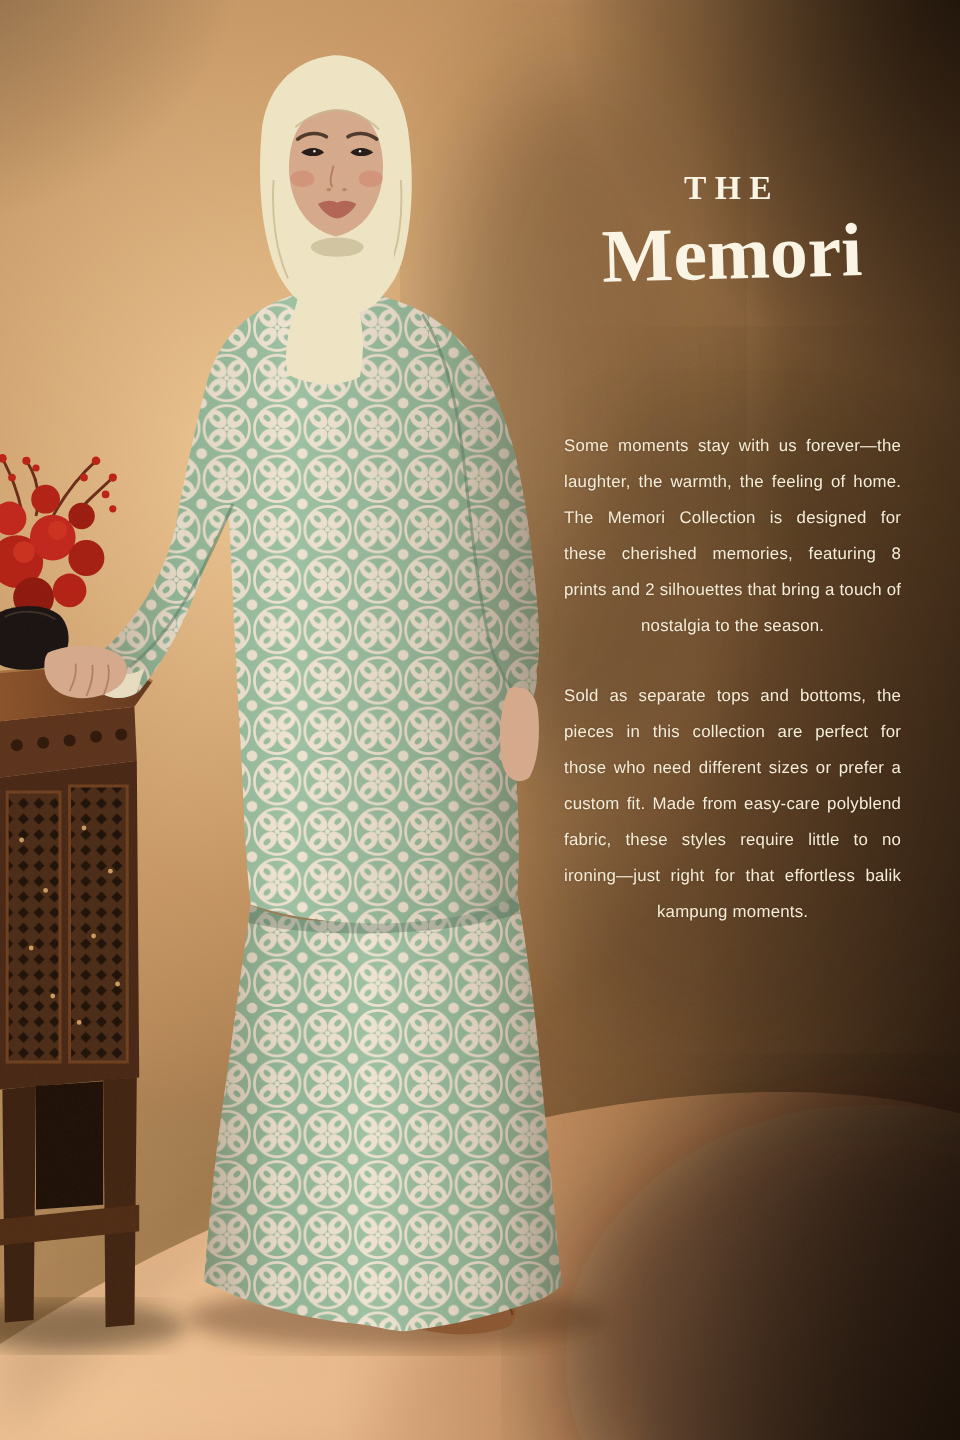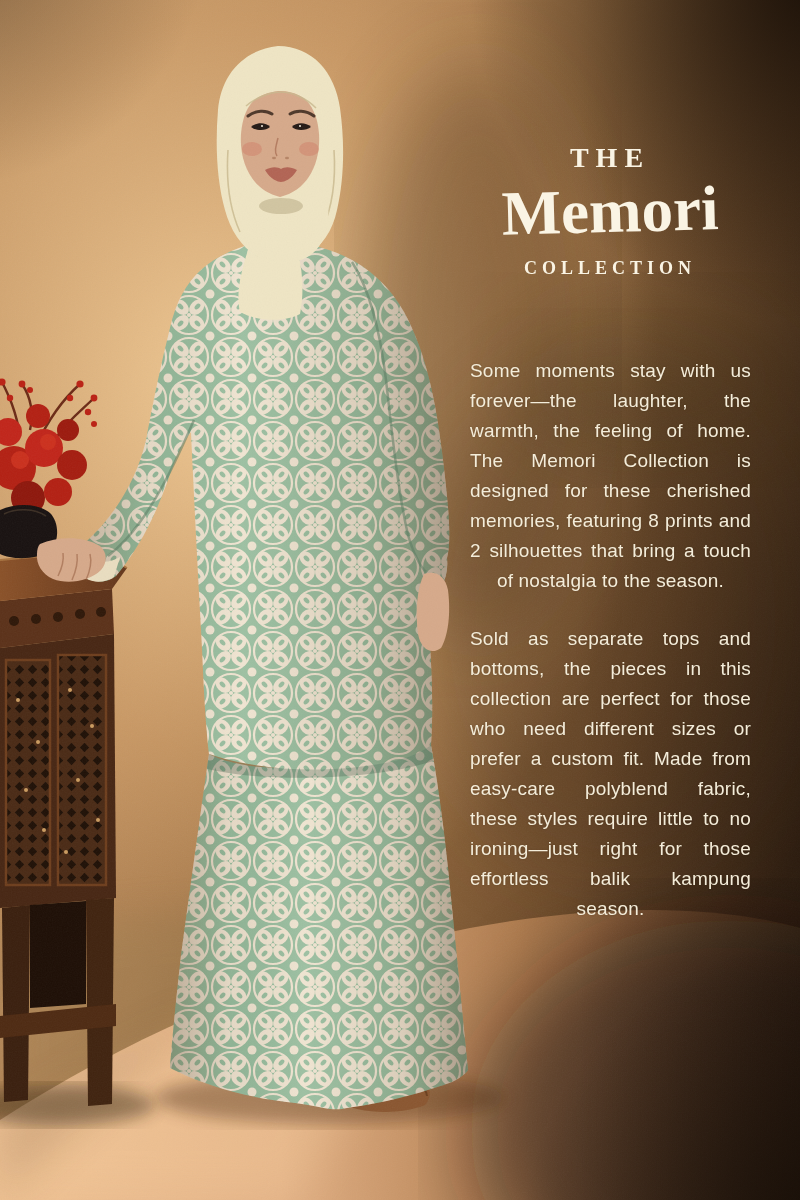--- a/index.html
+++ b/index.html
@@ -25,21 +25,21 @@
   }
   .title-pre{font-size:28px;letter-spacing:7px;font-weight:bold;
     font-family:cursive;}
   .title-name{font-size:63px;line-height:1.05;margin-top:4px;
     font-family:cursive;transform:rotate(-1.5deg);font-weight:bold;}
   .title-sub{font-size:18px;letter-spacing:5px;margin-top:14px;font-weight:bold;
     font-family:cursive;}
   .copy{position:absolute;left:470px;top:356px;width:281px;z-index:10;}
   .copy p{
     margin:0 0 28px 0;color:var(--text-cream,#f4edda);
-    font-size:19px;line-height:30px;letter-spacing:.2px;
+    font-size:14px;line-height:30px;letter-spacing:.2px;
     text-align:justify;text-align-last:center;
     text-shadow:0 0 2px rgba(60,40,20,.25);
   }
   
   .pat-bg{fill:var(--dress-green,#93bb9c);}
   .pat-fg{fill:var(--dress-cream,#eee3d0);}
   .pat-ring{stroke:var(--dress-cream,#eee3d0);}
   .fill-skin{fill:var(--skin,#d6a98a);}
   .fill-hijab{fill:var(--hijab-cream,#efe5c4);}
   .fill-lip{fill:var(--lip,#b26454);}
@@ -292,21 +292,20 @@
     </g>
 
     <rect width="800" height="1200" filter="url(#grain)" opacity="0.05"></rect>
   </svg>
 
   <div class="vignette"></div>
 
   <div class="title">
     <div class="title-pre">THE</div>
     <div class="title-name">Memori</div>
-    <div class="title-sub">COLLECTION</div>
   </div>
 
   <div class="copy">
     <p>Some moments stay with us forever—the laughter, the warmth, the feeling of home. The Memori Collection is designed for these cherished memories, featuring 8 prints and 2 silhouettes that bring a touch of nostalgia to the season.</p>
-    <p>Sold as separate tops and bottoms, the pieces in this collection are perfect for those who need different sizes or prefer a custom fit. Made from easy-care polyblend fabric, these styles require little to no ironing—just right for those effortless balik kampung season.</p>
+    <p>Sold as separate tops and bottoms, the pieces in this collection are perfect for those who need different sizes or prefer a custom fit. Made from easy-care polyblend fabric, these styles require little to no ironing—just right for that effortless balik kampung moments.</p>
   </div>
 
 </div>
 
 </body></html>

